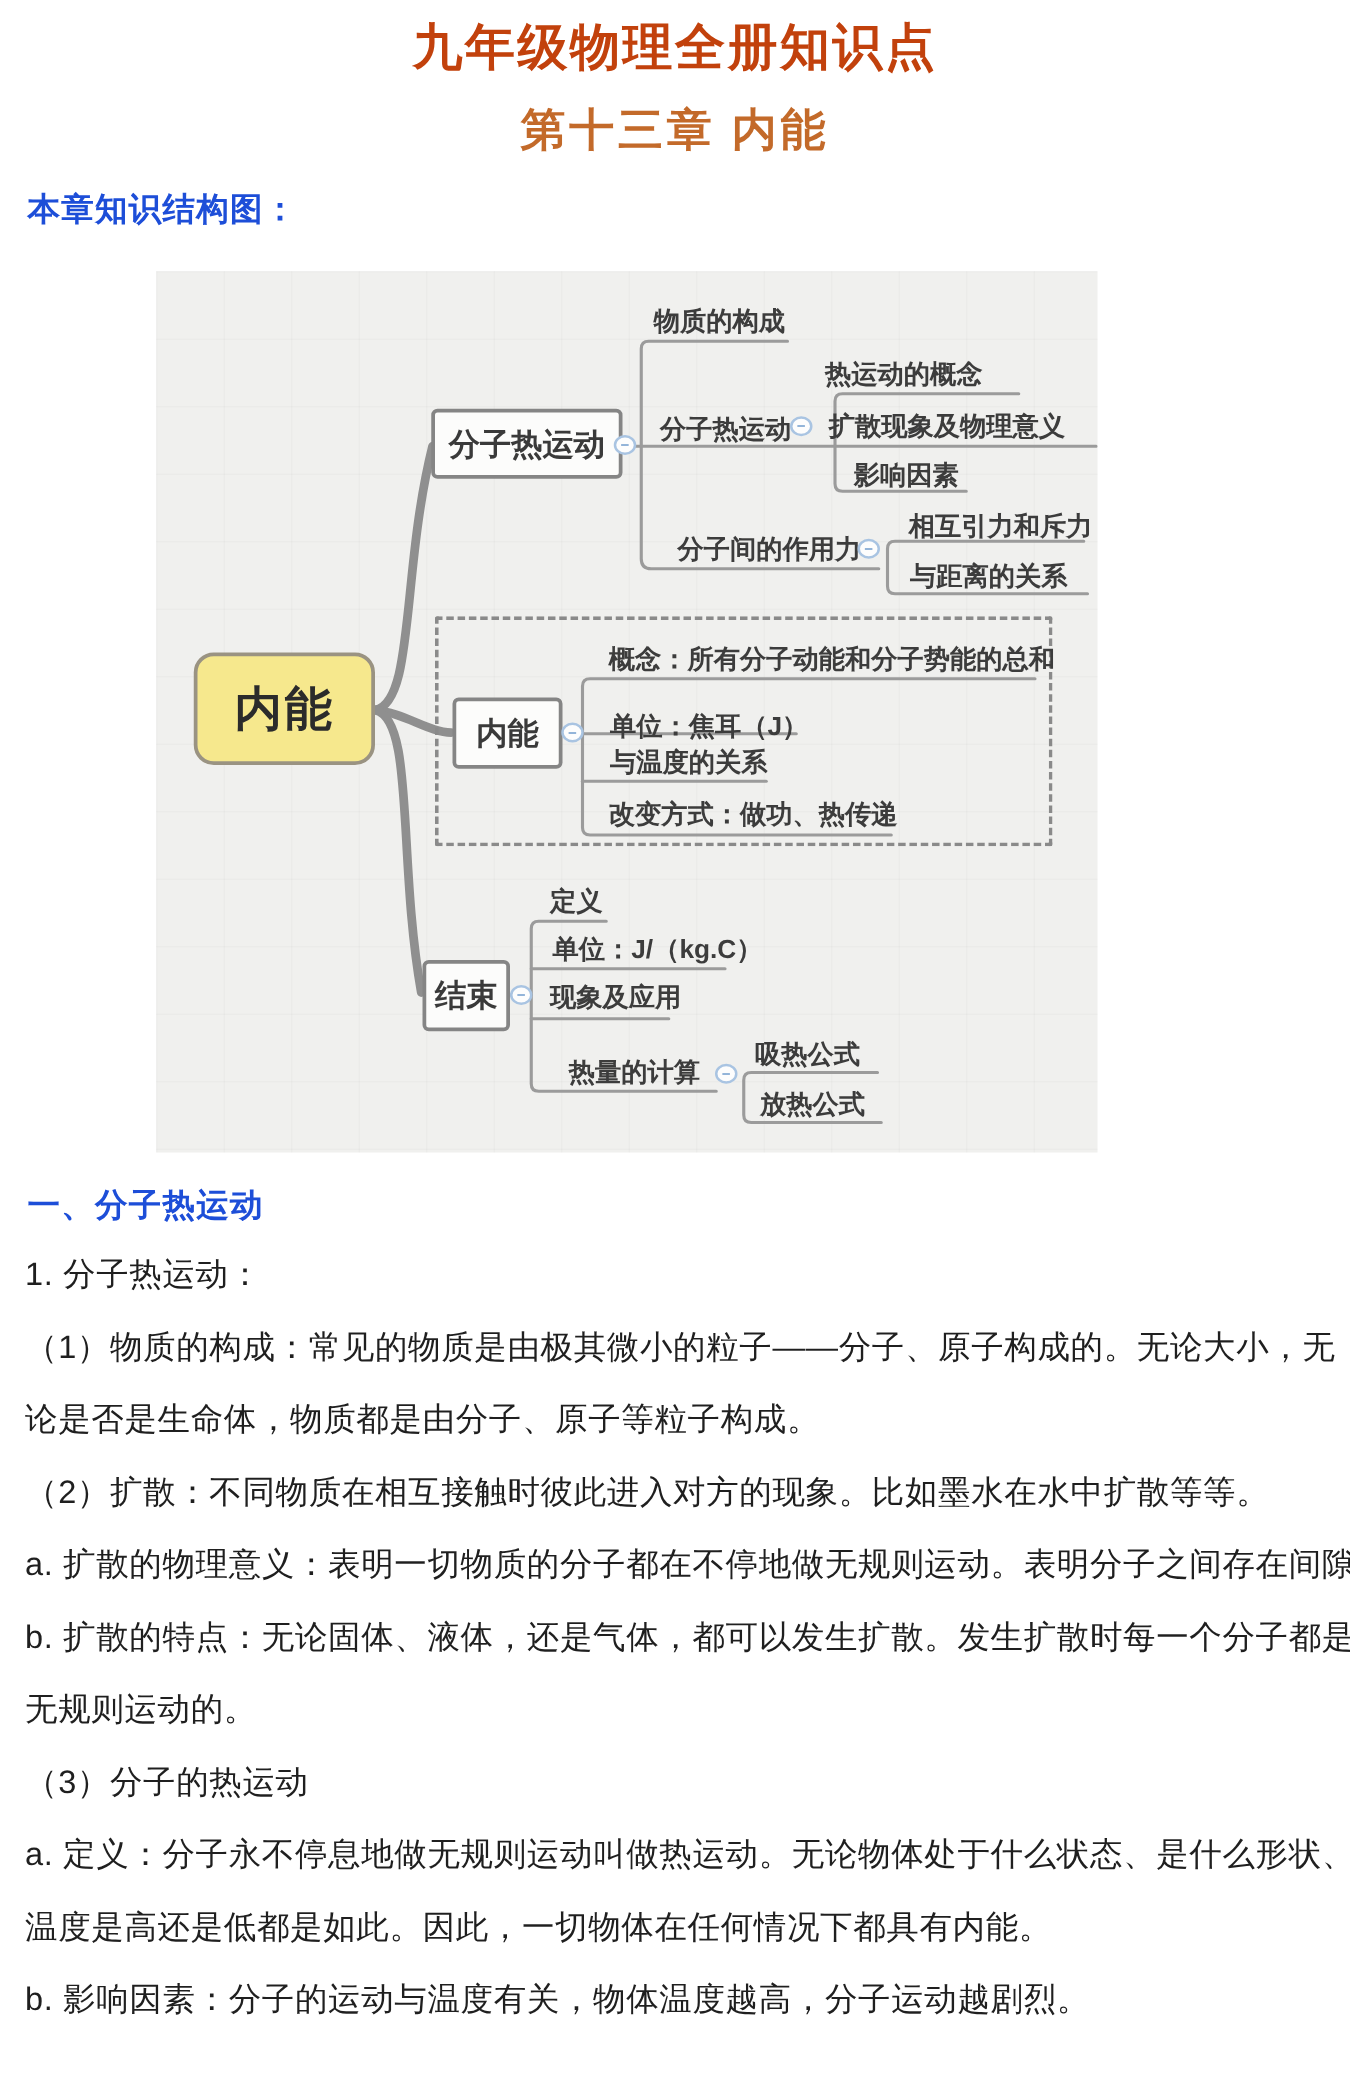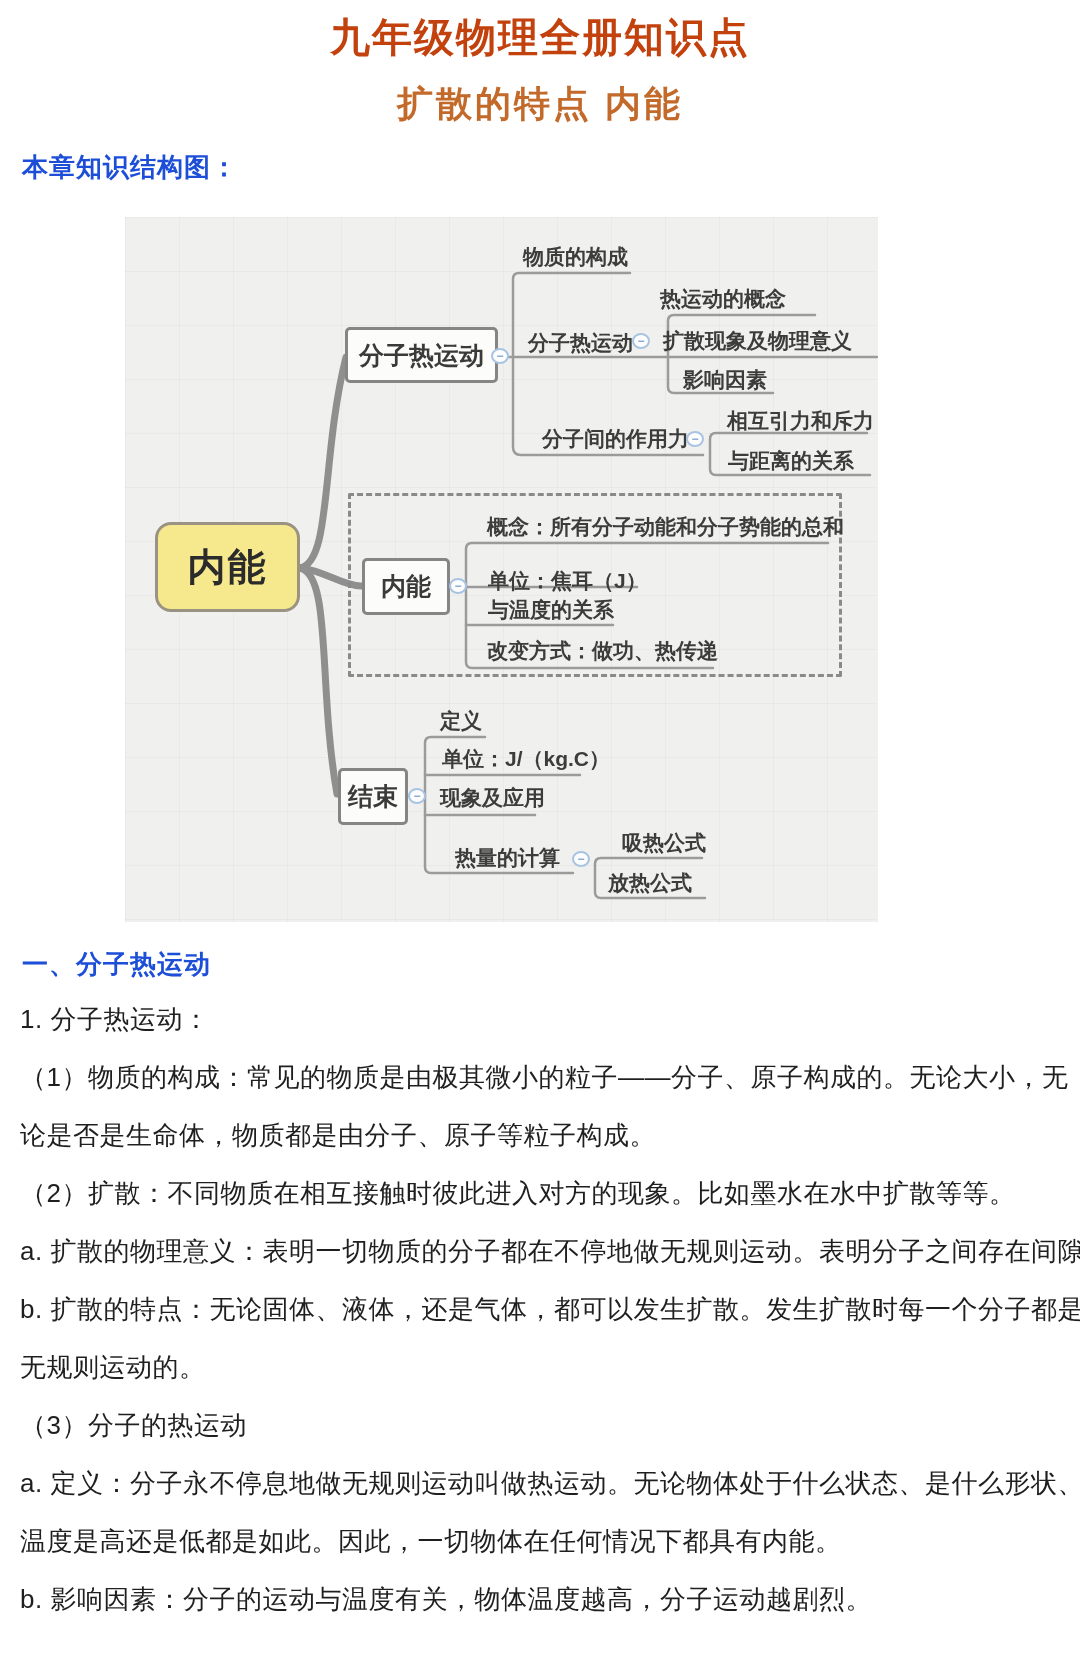--- a/index.html
+++ b/index.html
@@ -45,21 +45,21 @@
   .body-text { position:absolute; left:0; top:990px; width:1080px; }
   .body-line { height:58px; display:flex; align-items:center; padding:0 26px 0 20px;
                font-size:26px; color:#1f1f1f; font-weight:500; white-space:nowrap; letter-spacing:0.5px; }
 </style>
 </head>
 <body>
 
 <div class="page">
 
   <div class="doc-title">九年级物理全册知识点</div>
-  <div class="doc-subtitle">扩散的特点 内能</div>
+  <div class="doc-subtitle">第十三章 内能</div>
   <div class="blue-heading h-structure">本章知识结构图：</div>
 
   <div class="mindmap">
 
     <svg class="mm-svg" width="753" height="705" viewBox="0 0 753 705">
 
       <g stroke="#8f8f8f" stroke-width="7" fill="none" stroke-linecap="round">
         <path d="M175,351 C207,345 196,240 221,140"></path>
         <path d="M175,351 C198,353 218,369 236,369"></path>
         <path d="M175,351 C207,358 193,470 212,577"></path>
@@ -107,21 +107,21 @@
 
     <div class="mm-label" style="left:362px; top:296px;">概念：所有分子动能和分子势能的总和</div>
     <div class="mm-label" style="left:363px; top:350px;">单位：焦耳（J）</div>
     <div class="mm-label" style="left:363px; top:379px;">与温度的关系</div>
     <div class="mm-label" style="left:362px; top:420px;">改变方式：做功、热传递</div>
 
     <div class="mm-label" style="left:315px; top:490px;">定义</div>
     <div class="mm-label" style="left:317px; top:528px;">单位：J/（kg.C）</div>
     <div class="mm-label" style="left:315px; top:567px;">现象及应用</div>
     <div class="mm-label" style="left:330px; top:627px;">热量的计算</div>
-    <div class="mm-label" style="left:497px; top:612px;">吸热公式</div>
+    <div class="mm-label" style="left:479px; top:612px;">吸热公式</div>
     <div class="mm-label" style="left:483px; top:652px;">放热公式</div>
 
     <div class="mm-circle" style="left:366px; top:131px;">−</div>
     <div class="mm-circle" style="left:507px; top:116px;">−</div>
     <div class="mm-circle" style="left:561px; top:214px;">−</div>
     <div class="mm-circle" style="left:324px; top:361px;">−</div>
     <div class="mm-circle" style="left:283px; top:571px;">−</div>
     <div class="mm-circle" style="left:447px; top:634px;">−</div>
   </div>
 

